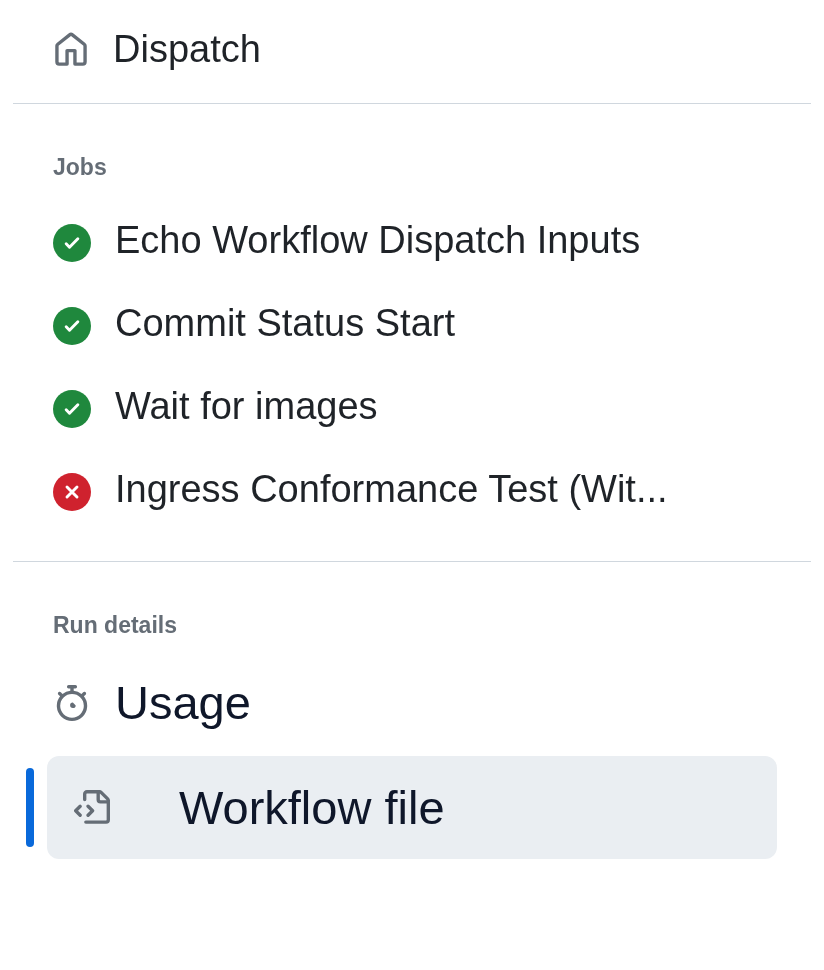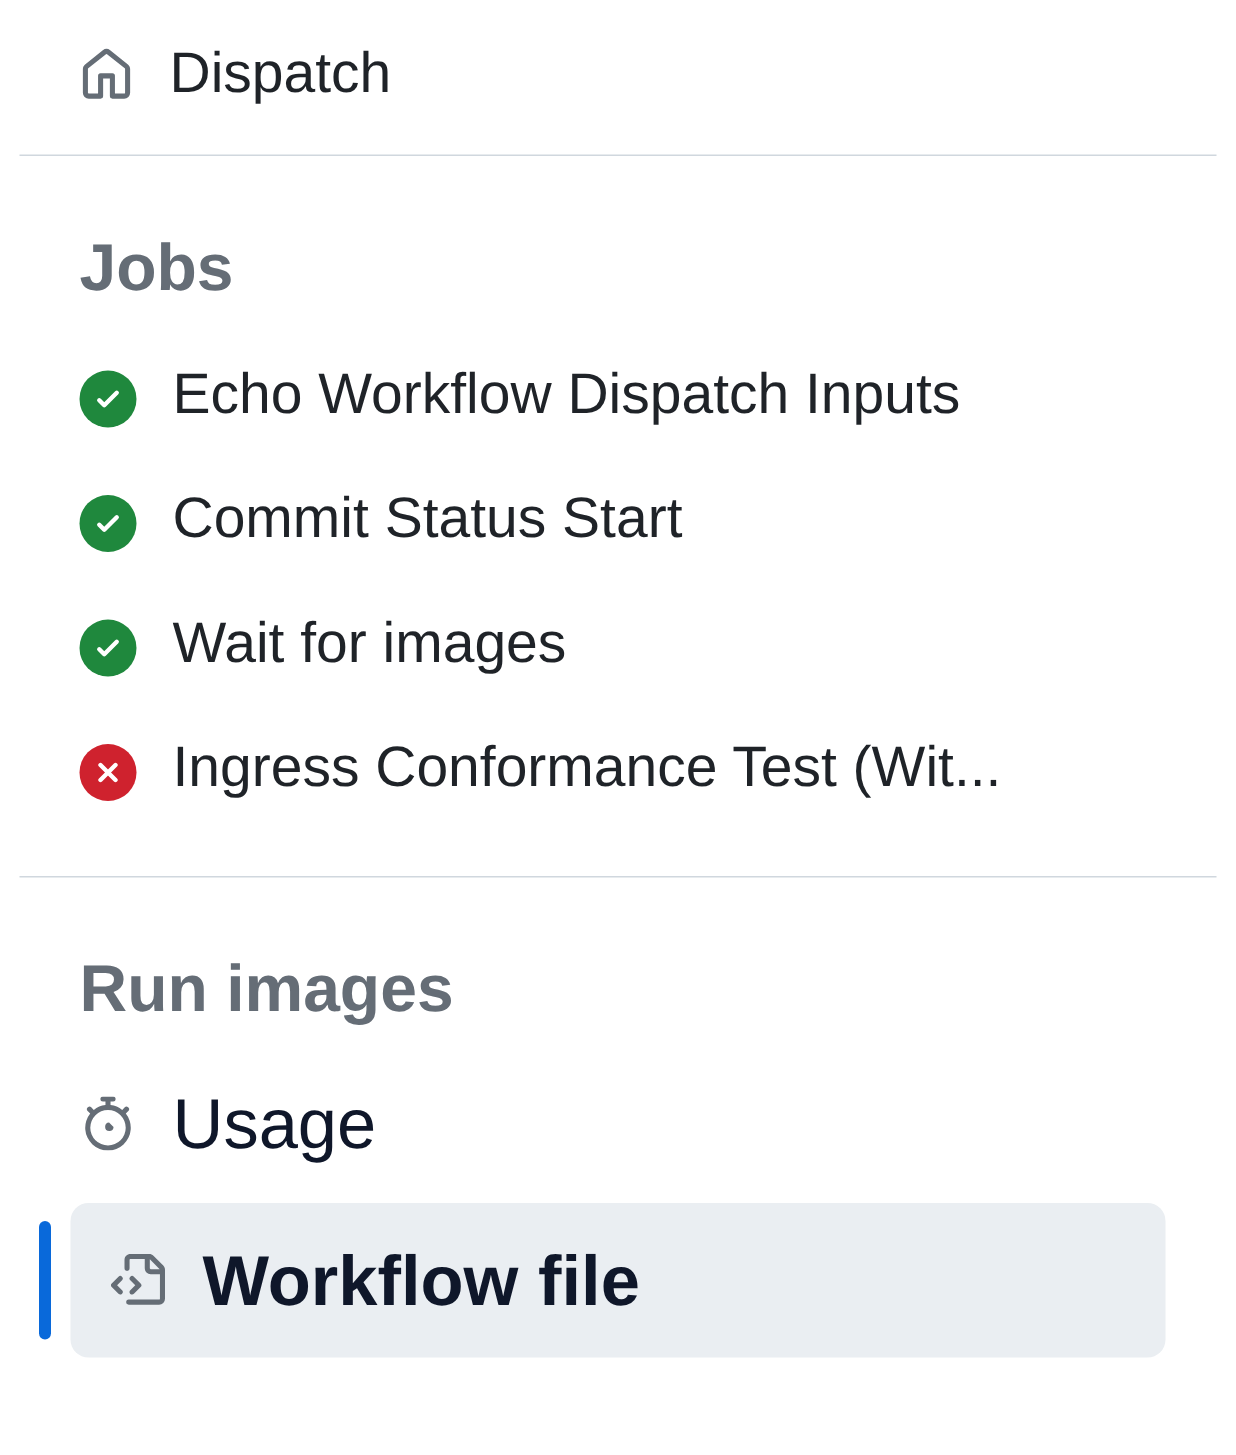--- a/index.html
+++ b/index.html
@@ -35,21 +35,21 @@
       font-size: 38px;
       font-weight: 400;
       color: #1f2328;
     }
     .divider {
       height: 1px;
       background: #d0d7de;
       margin: 0 13px;
     }
     .section-heading {
-      font-size: 44px;
+      font-size: 23px;
       font-weight: 600;
       color: #656d76;
       padding: 50px 0 18px 40px;
     }
     .job-list {
       padding: 0 0 30px 0;
     }
     .job-row {
       display: flex;
       align-items: flex-end;
@@ -118,21 +118,22 @@
       background: #0969da;
       border-radius: 4px;
     }
     .detail-row.selected {
       background: #eaeef2;
       border-radius: 12px;
       margin: 0 14px 0 14px;
       padding: 24px 26px;
     }
     .detail-row.selected .detail-label {
-      font-weight: 700;
+      font-weight: 400;
+      margin-left: 44px;
     }
     
     .check-svg {
       stroke: #ffffff;
       stroke-width: 3.5;
       fill: none;
       stroke-linecap: round;
       stroke-linejoin: round;
     }
     .x-svg {
@@ -194,21 +195,21 @@
         </svg>
       </span>
       <span class="job-label">Ingress Conformance Test (Wit...</span>
     </div>
   </div>
 </div>
 
 <div class="divider"></div>
 
 <div class="section">
-  <div class="section-heading">Run images</div>
+  <div class="section-heading">Run details</div>
 
   <div class="run-details-list">
     <div class="detail-row">
       <span class="icon-wrap">
         <svg width="36" height="36" viewBox="0 0 16 16" fill="currentColor">
           <path d="M5.75.75A.75.75 0 0 1 6.5 0h3a.75.75 0 0 1 0 1.5h-.75v1l-.001.041a6.724 6.724 0 0 1 3.464 1.435l.007-.006.75-.75a.749.749 0 0 1 1.275.326.749.749 0 0 1-.215.734l-.75.75-.006.007a6.75 6.75 0 1 1-10.548 0L2.72 5.03l-.75-.75a.749.749 0 0 1 .326-1.275.749.749 0 0 1 .734.215l.75.75.007.006A6.72 6.72 0 0 1 7.25 2.541V1.5H6.5a.75.75 0 0 1-.75-.75ZM8 14.5A5.25 5.25 0 1 0 8 4a5.25 5.25 0 0 0 0 10.5Zm.389-6.7 1.261 1.26A1.25 1.25 0 1 1 8.33 7.74l.06.06Z"></path>
         </svg>
       </span>
       <span class="detail-label">Usage</span>
     </div>

